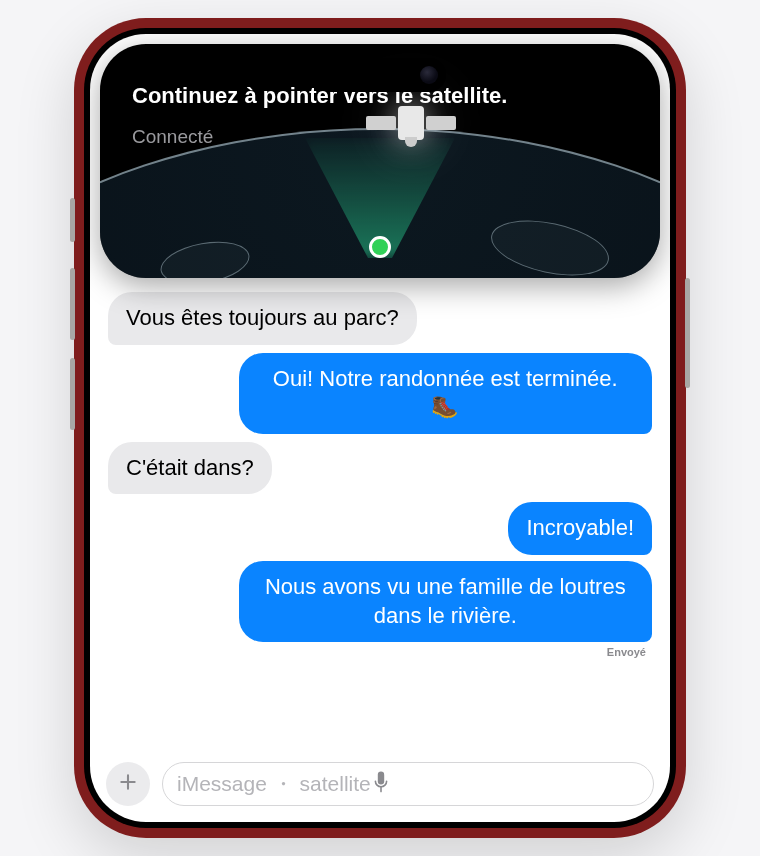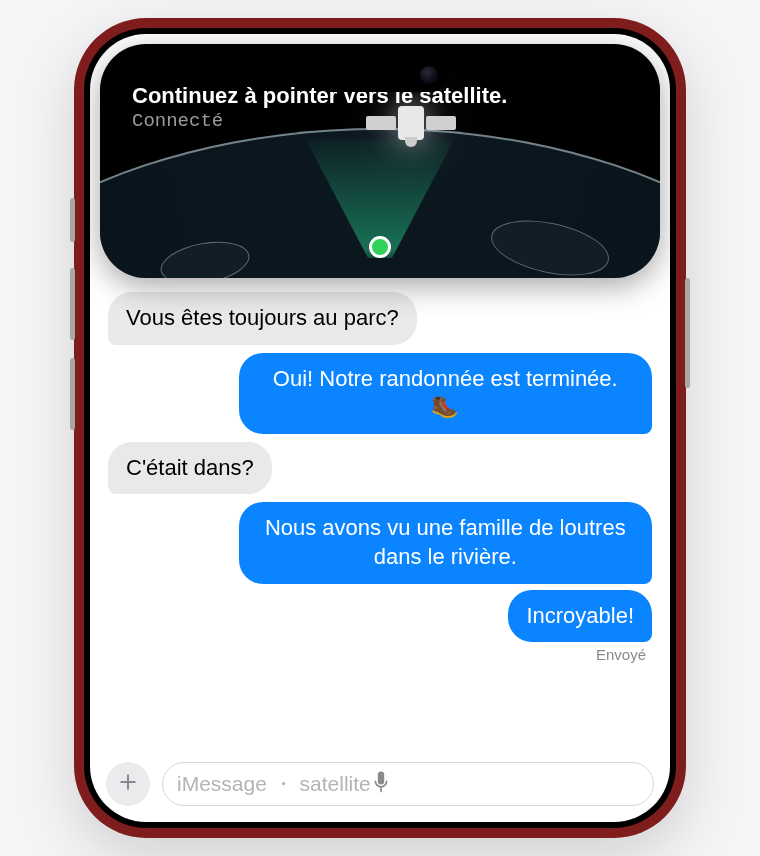--- a/index.html
+++ b/index.html
@@ -88,22 +88,21 @@
     }
     .sat-instruction {
       color: #fff;
       font-size: 22px;
       font-weight: 600;
       line-height: 1.25;
     }
     .sat-status {
       color: #9a9a9e;
       font-size: 19px;
-      margin-top: 0;
-      font-family: Liberation Mono, monospace;
+      margin-top: 16px;
     }
     .sat-graphic {
       position: absolute;
       inset: 0;
     }
     .earth-arc {
       position: absolute;
       bottom: -470px;
       left: 50%;
       transform: translateX(-50%);
@@ -201,23 +200,23 @@
     }
     .sent {
       background: #0a84ff;
       color: #fff;
       align-self: flex-end;
       border-bottom-right-radius: 8px;
     }
     .sent + .sent { margin-top: -2px; }
     .status-label {
       align-self: flex-end;
-      font-size: 15px;
+      font-size: 11px;
       color: #8a8a8e;
-      font-weight: 400;
+      font-weight: 700;
       margin-top: -4px;
       padding-right: 6px;
     }
     .input-bar {
       position: absolute;
       bottom: 14px;
       left: 16px;
       right: 16px;
       height: 48px;
       display: flex;
@@ -283,22 +282,22 @@
             <div class="sat-instruction">Continuez à pointer vers le satellite.</div>
             <div class="sat-status">Connecté</div>
           </div>
         </div>
       </div>
 
       <div class="messages-area">
         <div class="bubble received">Vous êtes toujours au parc?</div>
         <div class="bubble sent">Oui! Notre randonnée est terminée. 🥾</div>
         <div class="bubble received">C'était dans?</div>
+        <div class="bubble sent">Incroyable!</div>
         <div class="bubble sent">Nous avons vu une famille de loutres dans le rivière.</div>
-        <div class="bubble sent">Incroyable!</div>
         <div class="status-label">Envoyé</div>
       </div>
 
       <div class="input-bar">
         <div class="plus-btn">
           <span>
             <svg viewBox="0 0 24 24" fill="none">
                 <path d="M12 4v16M4 12h16" stroke="#8a8a8e" stroke-width="2.5" stroke-linecap="round"></path>
               </svg>
           </span>

